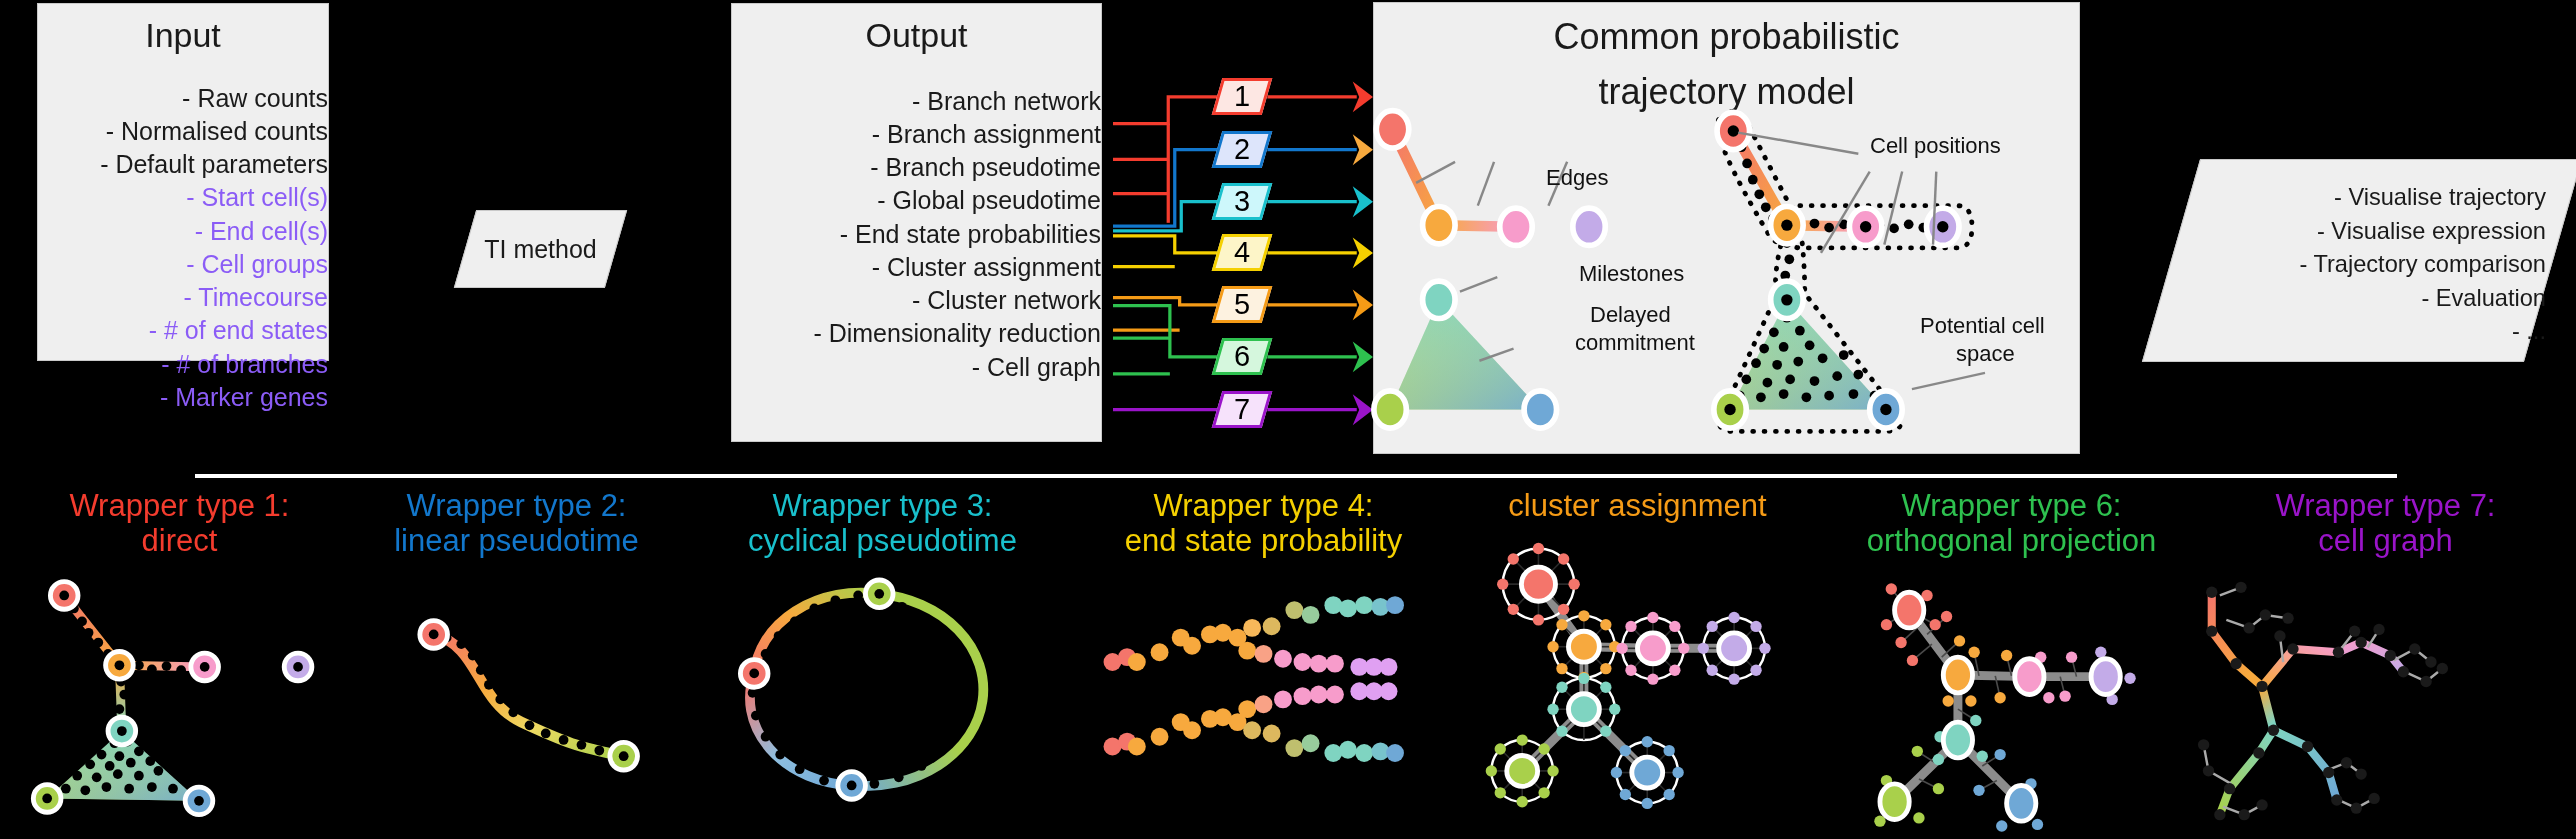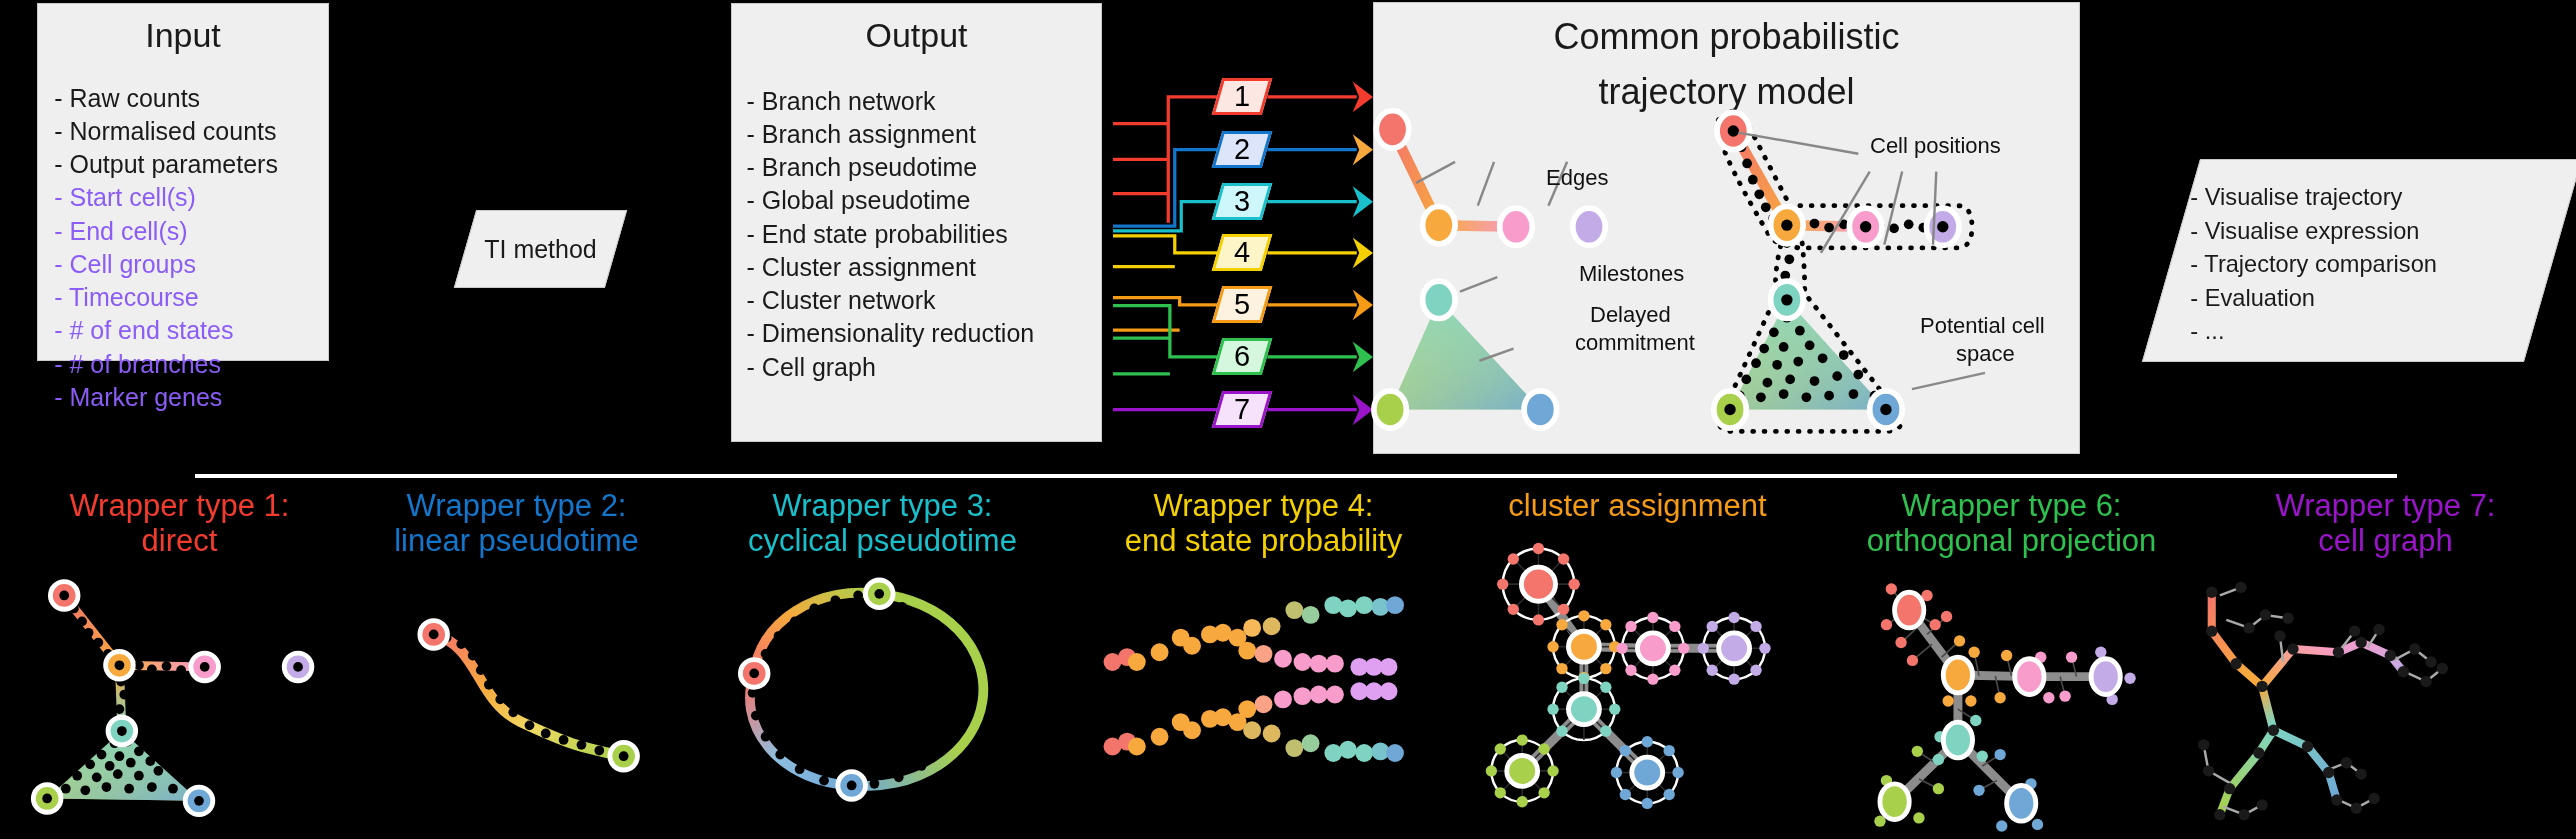--- a/index.html
+++ b/index.html
@@ -18,21 +18,21 @@
     border: 1.6px solid #c9c9c9;
     color: #111;
   }
   .panel-title {
     text-align: center;
     font-size: 34px;
     font-weight: 400;
     color: #1a1a1a;
     line-height: 1.12;
   }
-  .bullet-list { list-style: none; }
+  .bullet-list { list-style: none; text-align: right; }
   .bullet-list li {
     font-size: 25px;
     line-height: 1.33;
     color: #1a1a1a;
     white-space: nowrap;
   }
   .bullet-list li.dim { color: #8b5cf6; }
 
   
   #input-panel { left: 37px; top: 3.2px; width: 292px; height: 358px; padding-top: 11.4px; }
@@ -114,21 +114,21 @@
 </head>
 <body>
 
 <div id="stage">
 
   <div class="panel" id="input-panel">
     <div class="panel-title">Input</div>
     <ul class="bullet-list">
       <li>- Raw counts</li>
       <li>- Normalised counts</li>
-      <li>- Output parameters</li>
+      <li>- Default parameters</li>
       <li class="dim">- Start cell(s)</li>
       <li class="dim">- End cell(s)</li>
       <li class="dim">- Cell groups</li>
       <li class="dim">- Timecourse</li>
       <li class="dim">- # of end states</li>
       <li class="dim">- # of branches</li>
       <li class="dim">- Marker genes</li>
     </ul>
   </div>
 

